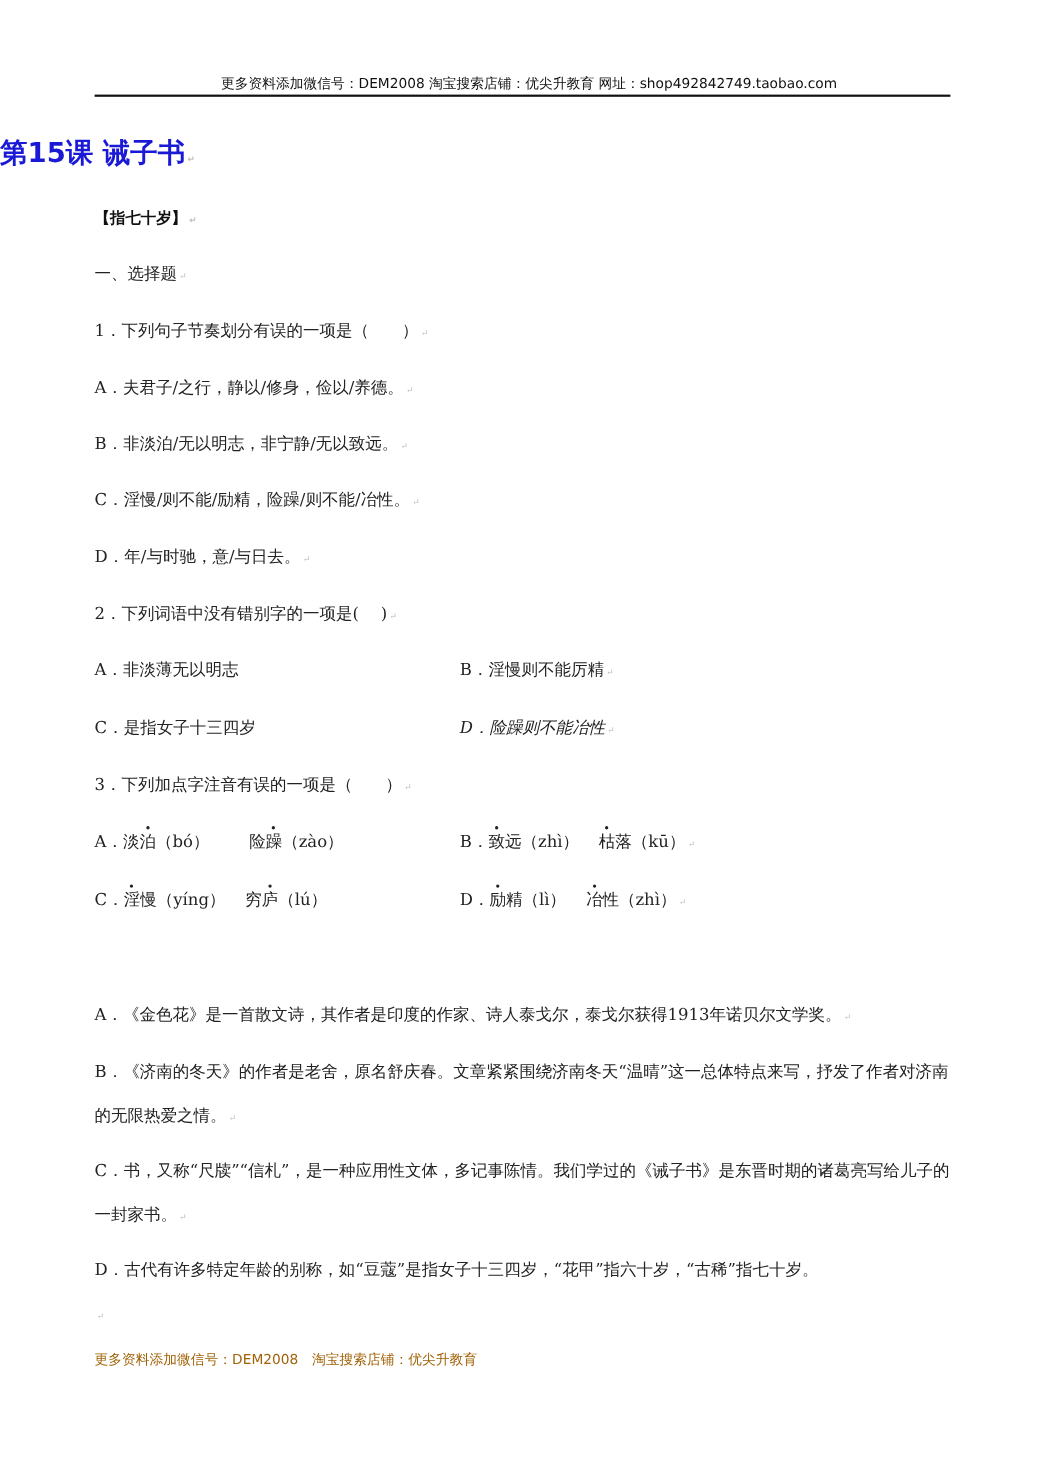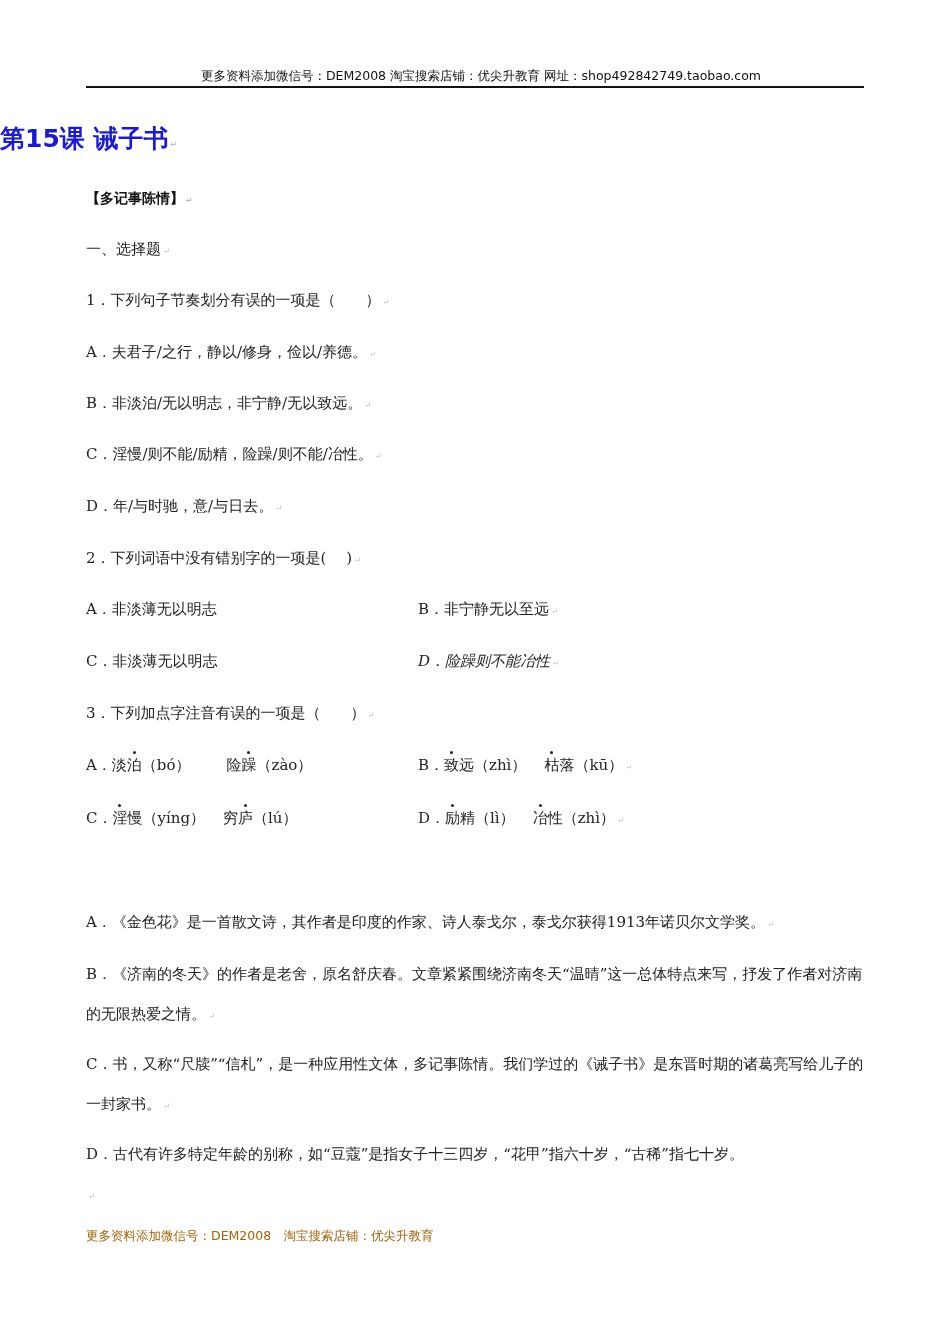--- a/index.html
+++ b/index.html
@@ -27,34 +27,34 @@
 </head>
 <body>
 
 <div class="page">
 
   <div class="header-text">更多资料添加微信号：DEM2008 淘宝搜索店铺：优尖升教育 网址：shop492842749.taobao.com</div>
   <div class="header-rule"></div>
 
   <div class="title"><span>第15课  诫子书</span><span class="mark">↵</span></div>
 
-  <div class="line section" style="top:190px;"><span>【多记事陈情】</span><span class="mark">↵</span></div>
+  <div class="line section" style="top:190px;"><span>【指七十岁】</span><span class="mark">↵</span></div>
 
   <div class="line" style="top:240px;"><span>一、选择题</span><span class="mark">↵</span></div>
 
   <div class="line" style="top:291px;"><span>1．下列句子节奏划分有误的一项是（　　）</span><span class="mark">↵</span></div>
   <div class="line" style="top:394px;"><span>B．非淡泊/无以明志，非宁静/无以致远。</span><span class="mark">↵</span></div>
   <div class="line" style="top:343px;"><span>A．夫君子/之行，静以/修身，俭以/养德。</span><span class="mark">↵</span></div>
   <div class="line" style="top:445px;"><span>C．淫慢/则不能/励精，险躁/则不能/冶性。</span><span class="mark">↵</span></div>
   <div class="line" style="top:497px;"><span>D．年/与时驰，意/与日去。</span><span class="mark">↵</span></div>
 
   <div class="line" style="top:549px;"><span>2．下列词语中没有错别字的一项是(　 )</span><span class="mark">↵</span></div>
   <div class="line" style="top:600px;">A．非淡薄无以明志</div>
-  <div class="line col2" style="top:600px;"><span>B．非宁静无以至远</span><span class="mark">↵</span></div>
-  <div class="line" style="top:652px;">C．非淡薄无以明志</div>
+  <div class="line col2" style="top:600px;"><span>B．淫慢则不能厉精</span><span class="mark">↵</span></div>
+  <div class="line" style="top:652px;">C．是指女子十三四岁</div>
   <div class="line col2" style="top:652px;font-style:italic;"><span>D．险躁则不能冶性</span><span class="mark">↵</span></div>
 
   <div class="line" style="top:704px;"><span>3．下列加点字注音有误的一项是（　　）</span><span class="mark">↵</span></div>
 
   <div class="line" style="top:756px;">
     <span>A．</span><span>淡</span><span class="dot">泊</span><span>（bó）</span><span class="gap"></span><span>险</span><span class="dot">躁</span><span>（zào）</span>
   </div>
   <div class="line col2" style="top:756px;">
     <span>B．</span><span class="dot">致</span><span>远</span><span>（zhì）</span><span class="gap2"></span><span class="dot">枯</span><span>落</span><span>（kū）</span><span class="mark">↵</span>
   </div>

